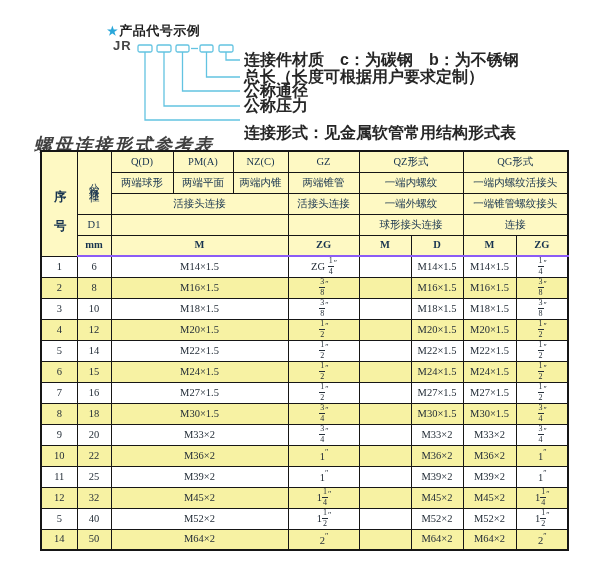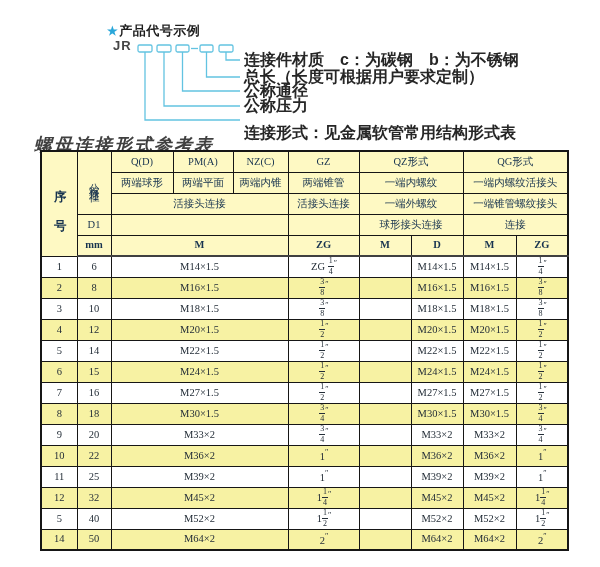--- a/index.html
+++ b/index.html
@@ -34,21 +34,21 @@
   table.ref td {
     border:1px solid #161616; text-align:center; vertical-align:middle;
     padding:0; font-size:10.5px; line-height:1.1; overflow:hidden;
   }
   thead td { background:#fef9c3; color:#17334f; }
   thead tr { height:21px; }
   tbody tr { height:21px; }
   tbody td { color:#242e38; }
   tbody tr.alt td { background:#f7f2a3; }
   td.grpL { border-left-width:2px; }
-  tr.units td { border-bottom:2px solid #404040; font-weight:600; }
+  tr.units td { border-bottom:2px solid #8b5cf6; font-weight:600; }
   .v-seq { display:inline-block; writing-mode:vertical-rl; letter-spacing:30px; font-size:12.5px; font-weight:bold; padding-top:14px; }
   .v-dn  { display:inline-block; writing-mode:vertical-rl; letter-spacing:3px; font-size:10.5px; }
 
   
   .frac { display:inline-block; text-align:center; vertical-align:-0.45em; line-height:1; font-size:8px; }
   .frac .num { display:block; border-bottom:1px solid currentColor; padding:0 1px 1px; }
   .frac .den { display:block; padding-top:1px; }
   .inch { font-size:8px; vertical-align:0.6em; letter-spacing:-1px; }
 </style>
 </head>

